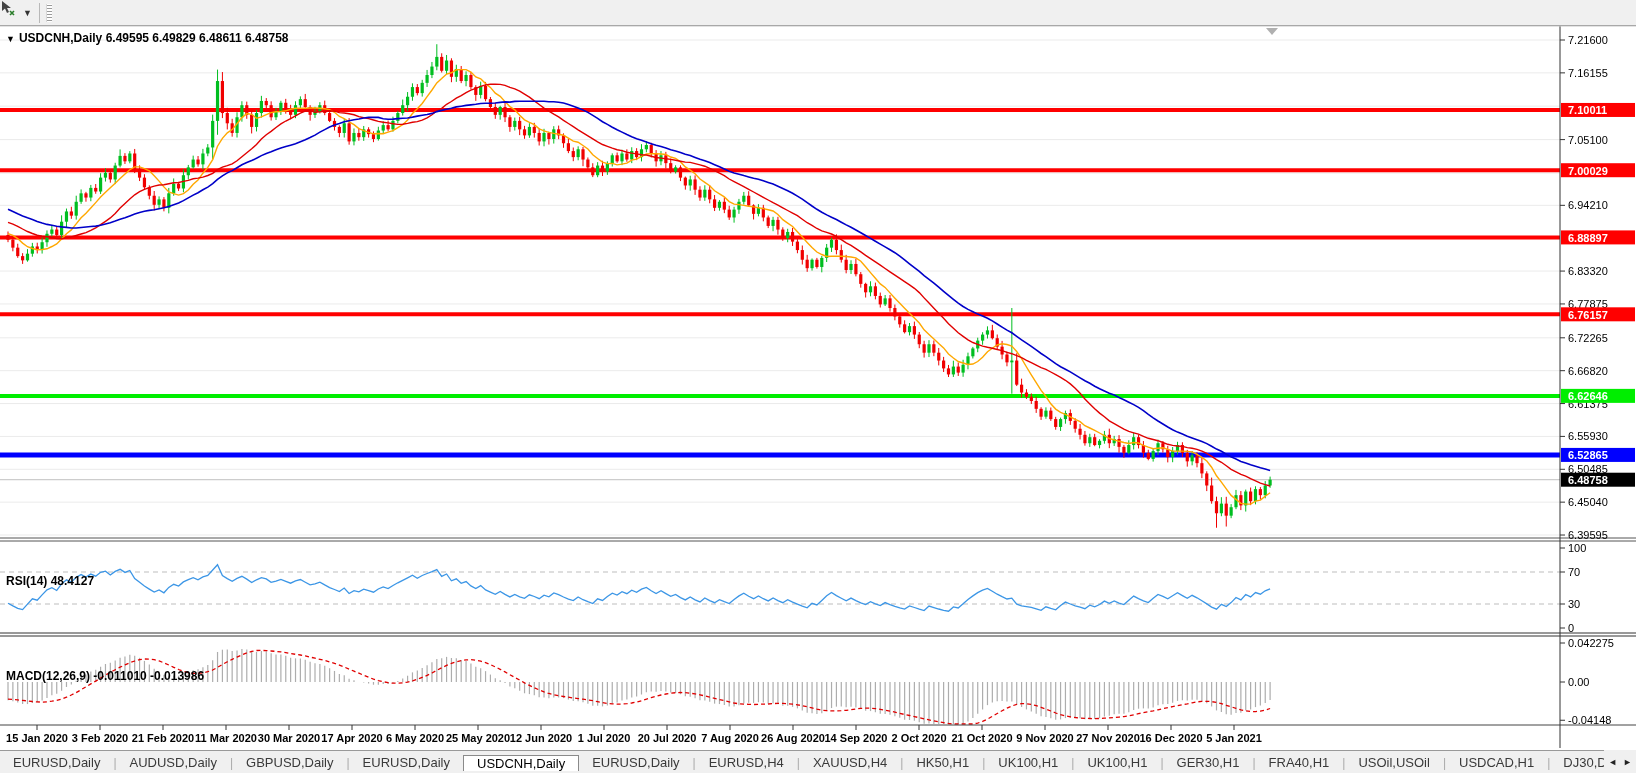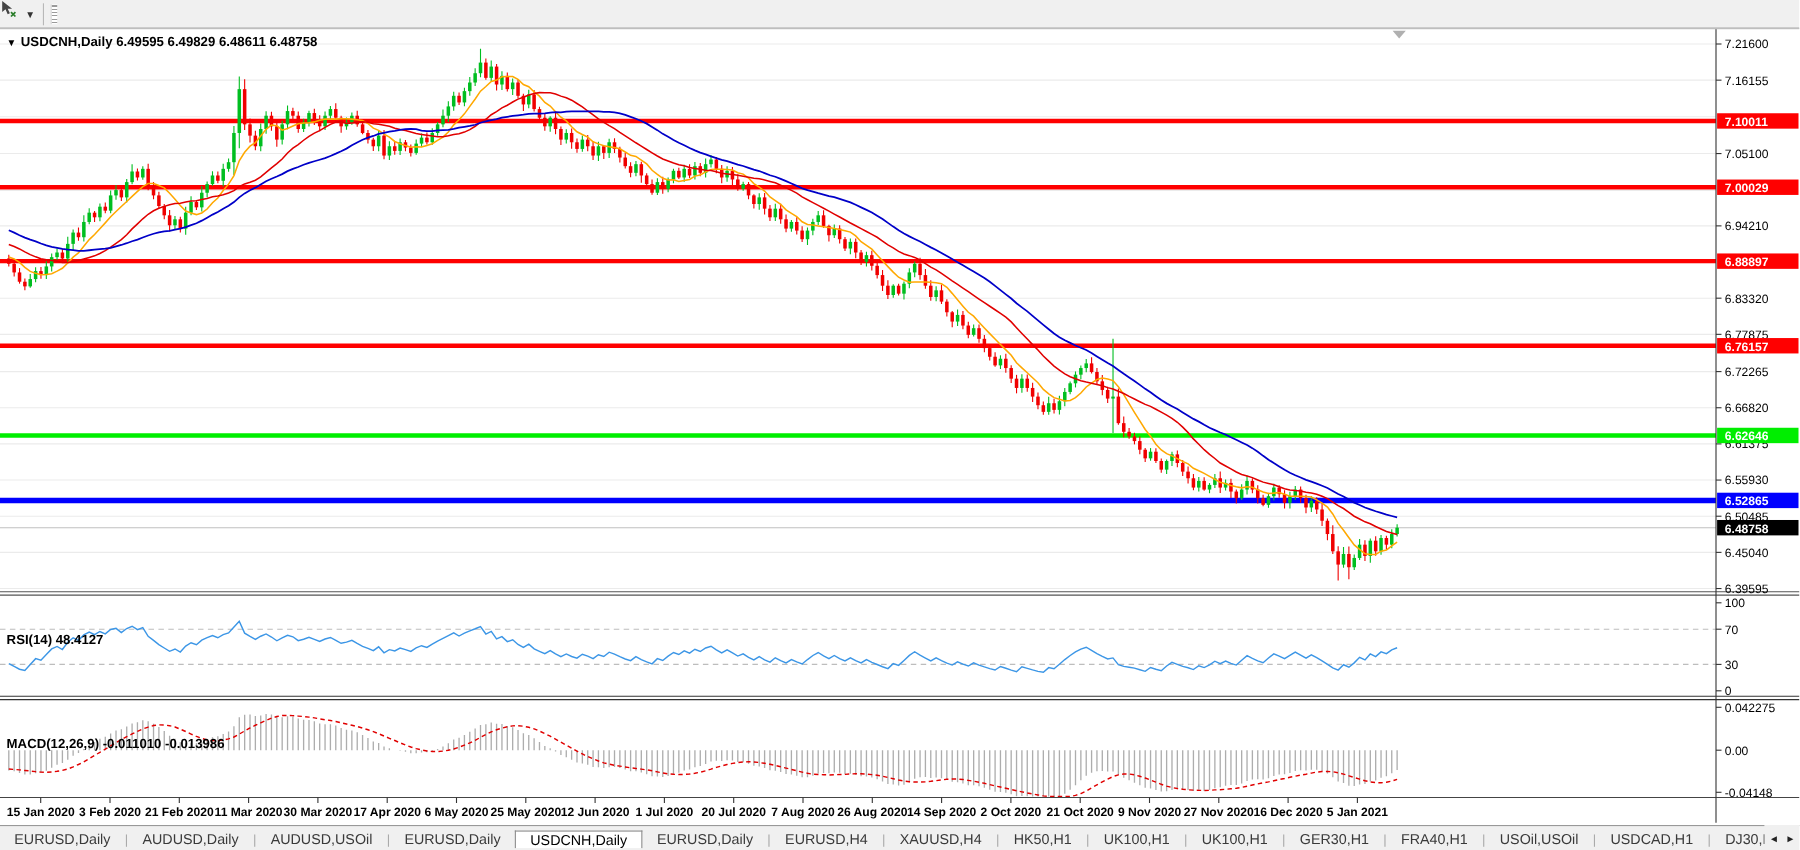--- a/index.html
+++ b/index.html
@@ -992,21 +992,21 @@
     <div class="caret">▼</div>
     <div class="vsep"></div>
     <div class="grip"></div>
   </div>
 
   <div class="tabbar" id="tabbar">
       <div class="tab">EURUSD,Daily</div>
       <div class="tabsep">|</div>
       <div class="tab">AUDUSD,Daily</div>
       <div class="tabsep">|</div>
-      <div class="tab">AUDUSD,USOil</div>
+      <div class="tab">GBPUSD,Daily</div>
       <div class="tabsep">|</div>
       <div class="tab">EURUSD,Daily</div>
       <div class="tab active">USDCNH,Daily</div>
       <div class="tab">EURUSD,Daily</div>
       <div class="tabsep">|</div>
       <div class="tab">EURUSD,H4</div>
       <div class="tabsep">|</div>
       <div class="tab">XAUUSD,H4</div>
       <div class="tabsep">|</div>
       <div class="tab">HK50,H1</div>

